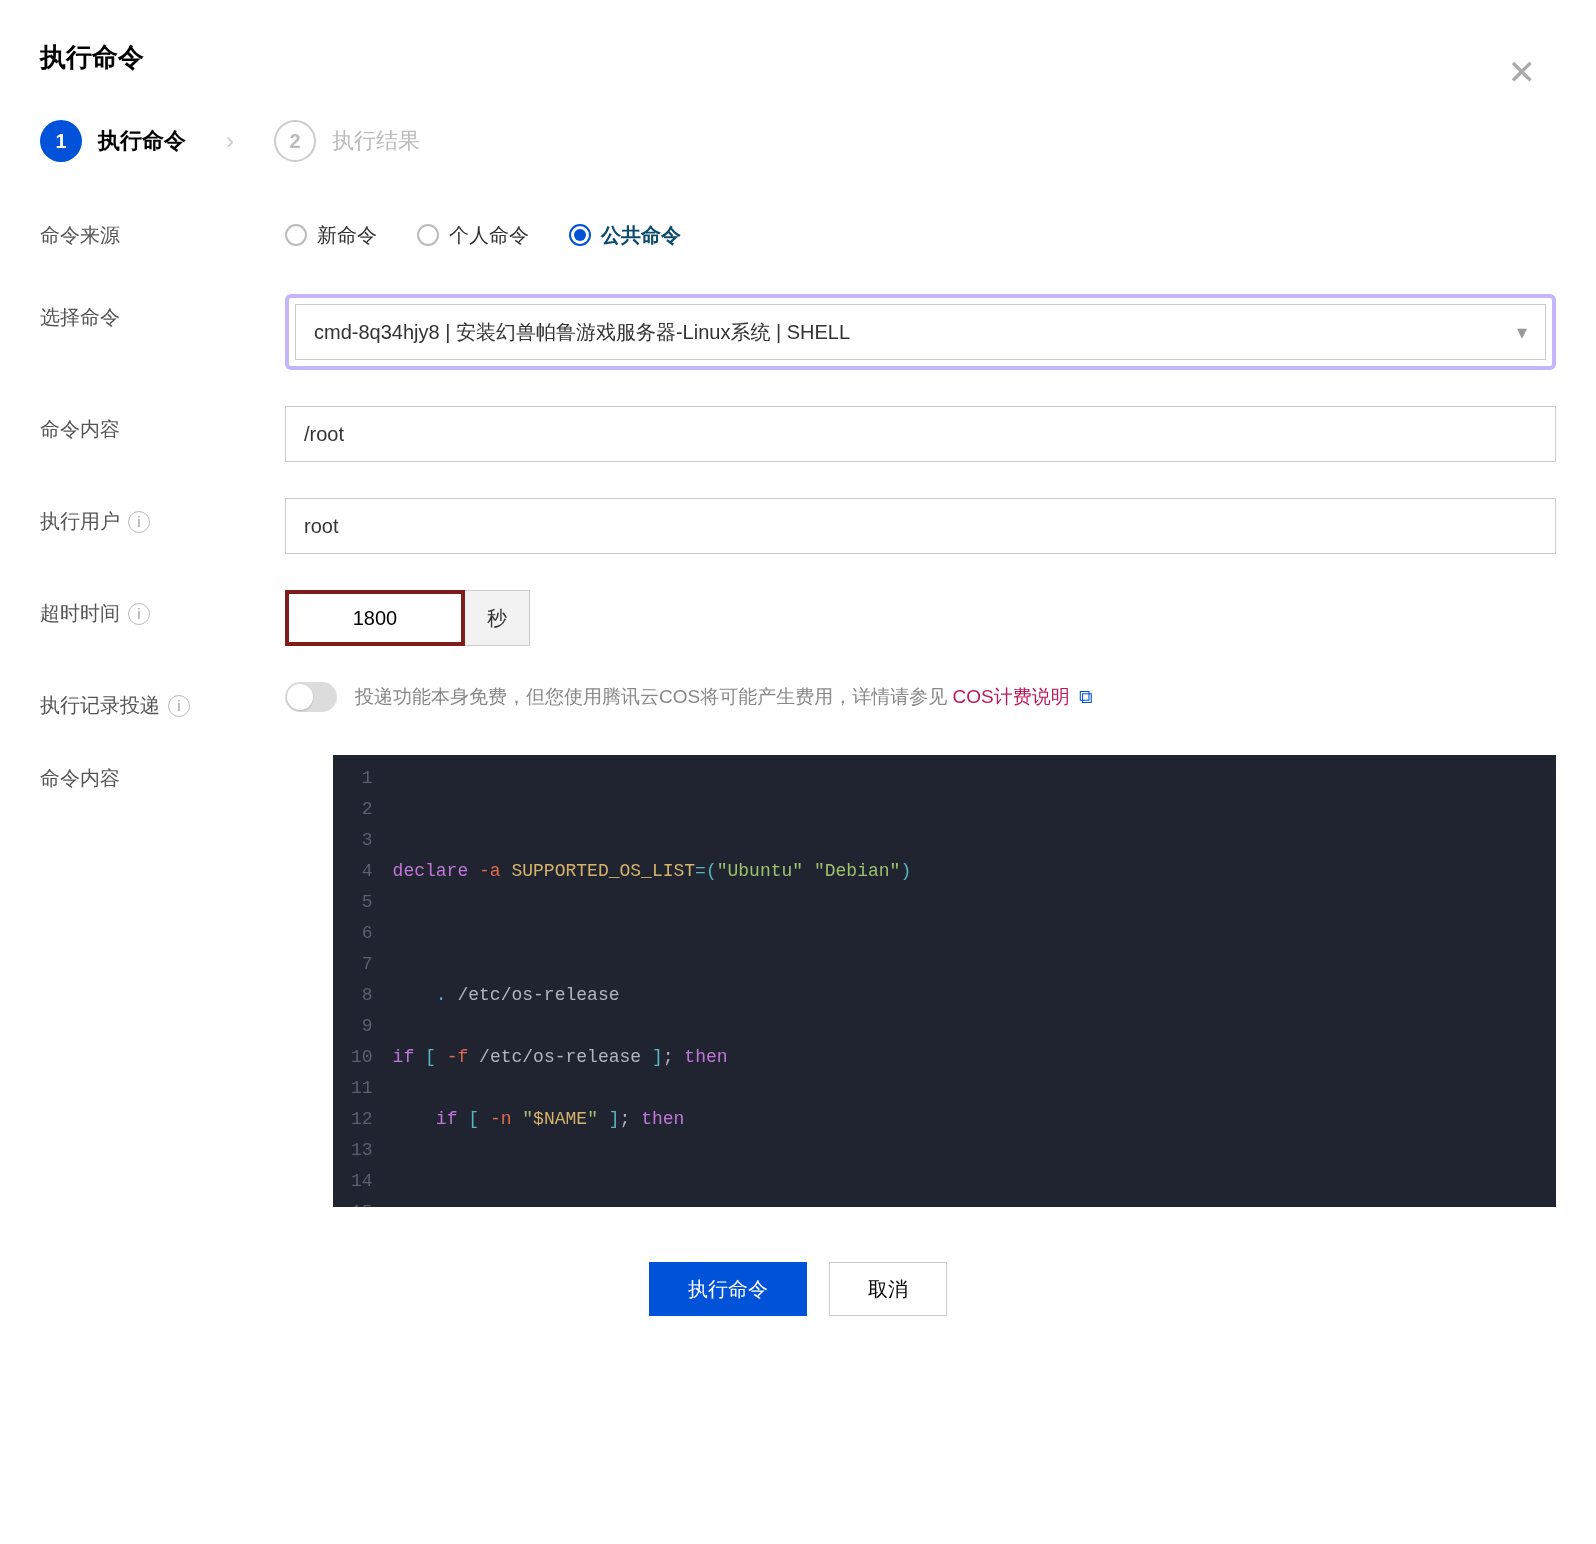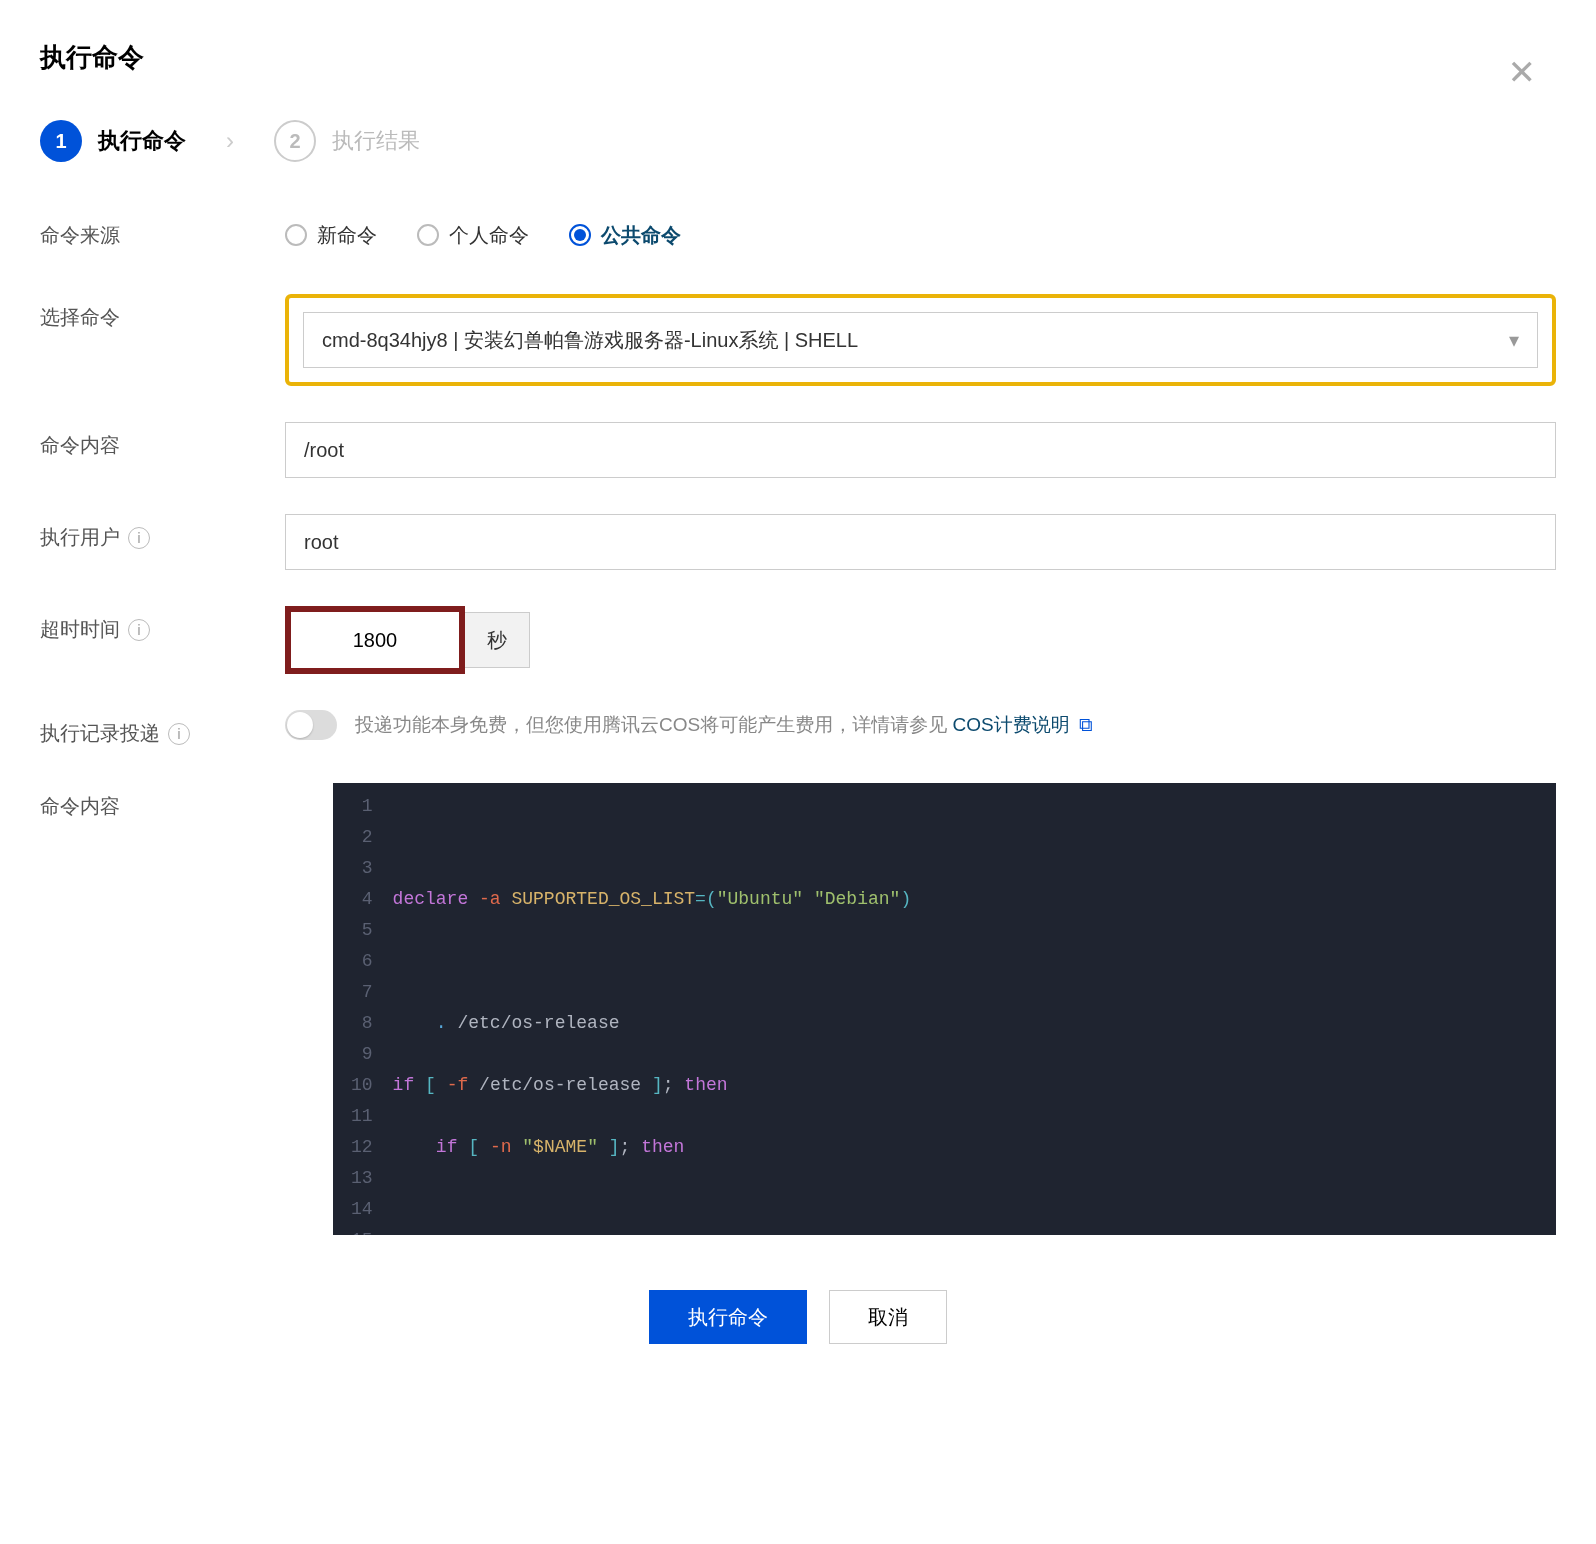--- a/index.html
+++ b/index.html
@@ -27,36 +27,36 @@
 
   
   .radio-group { display:flex; gap:40px; align-items:center; height:46px; }
   .radio { display:flex; align-items:center; gap:10px; cursor:pointer; font-size:20px; }
   .radio-circle { width:22px; height:22px; border:2px solid #bbb; border-radius:50%; display:inline-flex; align-items:center; justify-content:center; }
   .radio.selected .radio-circle { border-color:#0052d9; }
   .radio.selected .radio-dot { width:12px; height:12px; border-radius:50%; background:#0052d9; }
   .radio.selected span.lbl { color:#0c4a6e; font-weight:700; }
 
   
-  .select-wrapper { position:relative; padding:14px; border:4px solid #eab308; border-radius:6px;text-align:center; }
+  .select-wrapper { position:relative; padding:6px; border:4px solid #c4b5fd; border-radius:6px;text-align:center; }
   .select-box { width:100%; height:56px; border:1px solid #ccc; padding:0 50px 0 18px; font-size:20px; display:flex; align-items:center; background:#fff; cursor:pointer; position:relative; }
   .select-caret { position:absolute; right:18px; top:50%; transform:translateY(-50%); color:#999; }
 
   .input-box { width:100%; height:56px; border:1px solid #ccc; padding:0 18px; font-size:20px; color:#333; font-family:inherit; }
 
   .timeout-wrap { display:flex; align-items:center; }
-  .timeout-input { width:180px; height:68px; border:6px solid #7f1d1d; text-align:center; font-size:20px; font-family:inherit; }
+  .timeout-input { width:180px; height:56px; border:4px solid #7f1d1d; text-align:center; font-size:20px; font-family:inherit; }
   .timeout-unit { height:56px; border:1px solid #ccc; border-left:none; background:#f2f2f2; padding:0 22px; display:flex; align-items:center; font-size:20px; }
 
   
   .toggle-row { display:flex; align-items:center; gap:18px; }
   .toggle { width:52px; height:30px; border-radius:15px; background:#dcdcdc; position:relative; cursor:pointer; }
   .toggle-knob { width:26px; height:26px; border-radius:50%; background:#fff; position:absolute; top:2px; left:2px; box-shadow:0 1px 2px rgba(0,0,0,0.2); }
   .hint { color:#888; font-size:19px; }
-  .link { color:#0c4a6e; text-decoration:none;text-align:right; }
+  .link { color:#be185d; text-decoration:none;text-align:right; }
   .ext-icon { color:#0052d9; margin-left:4px; }
 
   
   .code-editor {
     background:#1f2430;
     font-family: ui-monospace, SFMono-Regular, Menlo, Consolas, "Courier New", monospace;
     font-size:18px;
     line-height:31px;
     overflow:hidden;
     width:100%;

